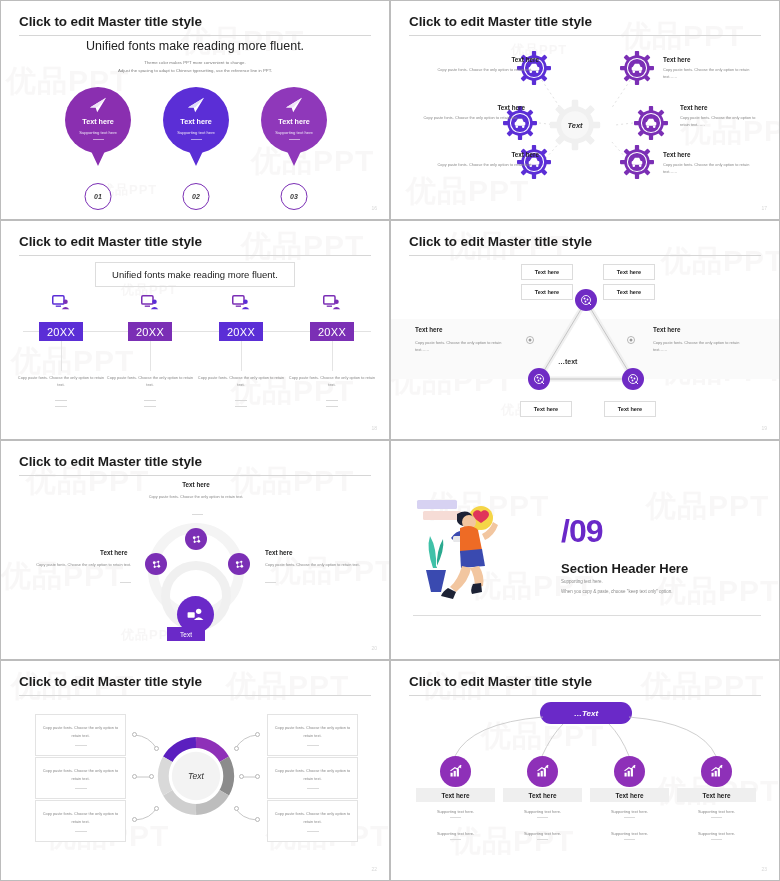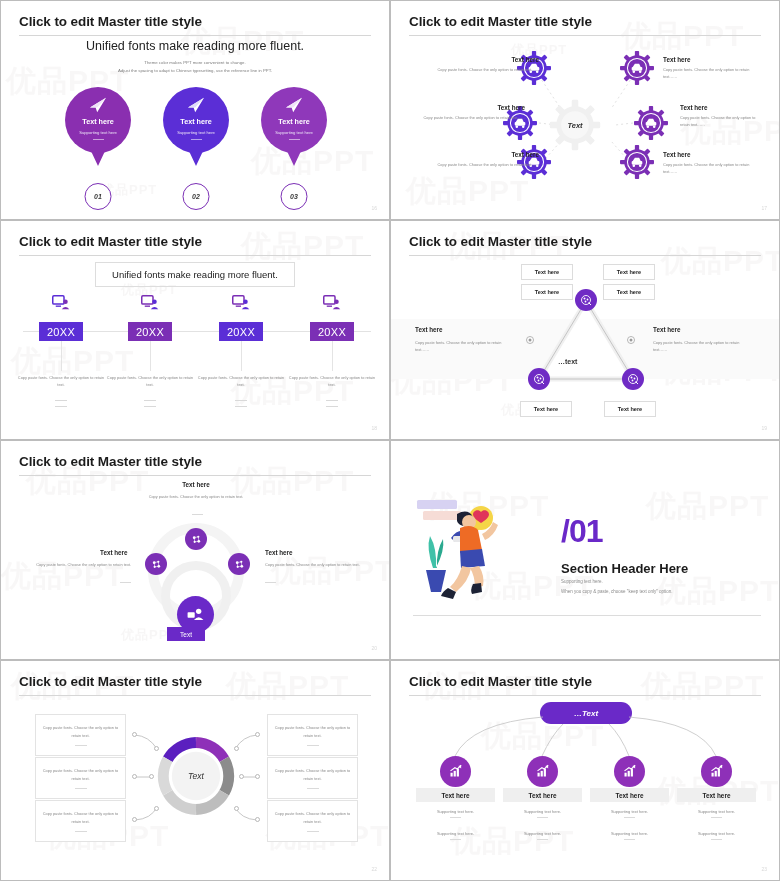--- a/index.html
+++ b/index.html
@@ -700,21 +700,21 @@
         <circle cx="56" cy="26" r="7" fill="#f2c6a0"></circle>
         <path d="M47 32 q11-5 18 2 l4 20 -22 3 z" fill="#ee6b25"></path>
         <path d="M47 55 l22 -2 l3 17 -24 2 z" fill="#3a4ab0"></path>
         <path d="M49 70 q-4 14 -12 21 l6 5 q13 -11 15 -24 z" fill="#f2c6a0"></path>
         <path d="M66 70 q6 10 4 20 l-8 2 q0 -12 -5 -20 z" fill="#f2c6a0"></path>
         <path d="M35 92 q-5 3 -7 8 l12 3 3 -7 z" fill="#1d2235"></path>
         <path d="M60 88 q-3 6 -1 10 l10 -2 -1 -9 z" fill="#1d2235"></path>
         <path d="M69 38 q8 -4 11 -12 l5 3 q-4 11 -13 15 z" fill="#f2c6a0"></path>
       </svg>
 
-      <div class="sec-num" style="position:absolute;left:170px;top:72px;">/01</div>
+      <div class="sec-num" style="position:absolute;left:170px;top:72px;">/09</div>
       <div class="sec-h" style="left:170px;top:120px;">Section Header Here</div>
       <div class="sec-p" style="left:170px;top:136px;">Supporting text here.</div>
       <div class="sec-p" style="left:170px;top:146px;">When you copy &amp; paste, choose "keep text only" option.</div>
       <div class="sec-rule" style="left:22px;top:174px;width:348px;"></div>
     </div>
   </div>
 
   <div class="slide">
     <div class="wm">
       <span class="big" style="left:10px;top:5px;">优品PPT</span>

